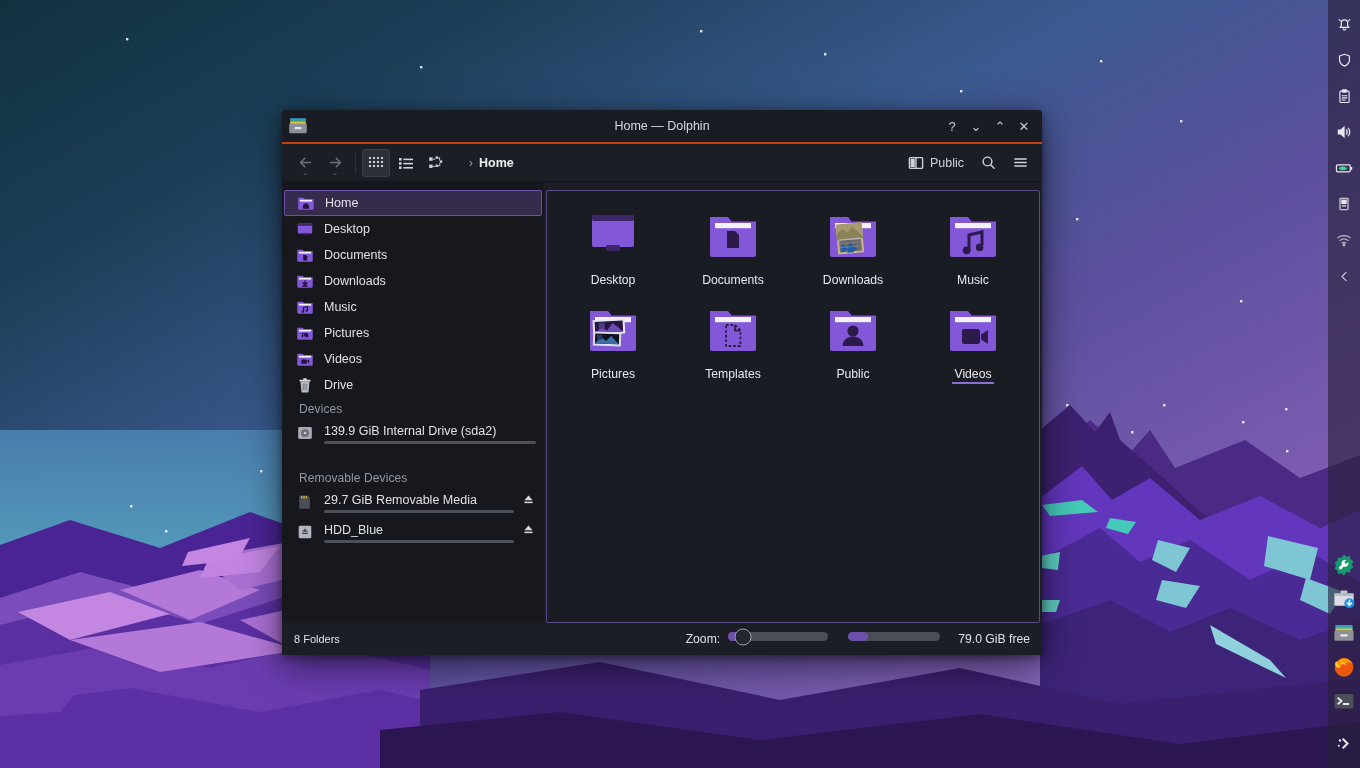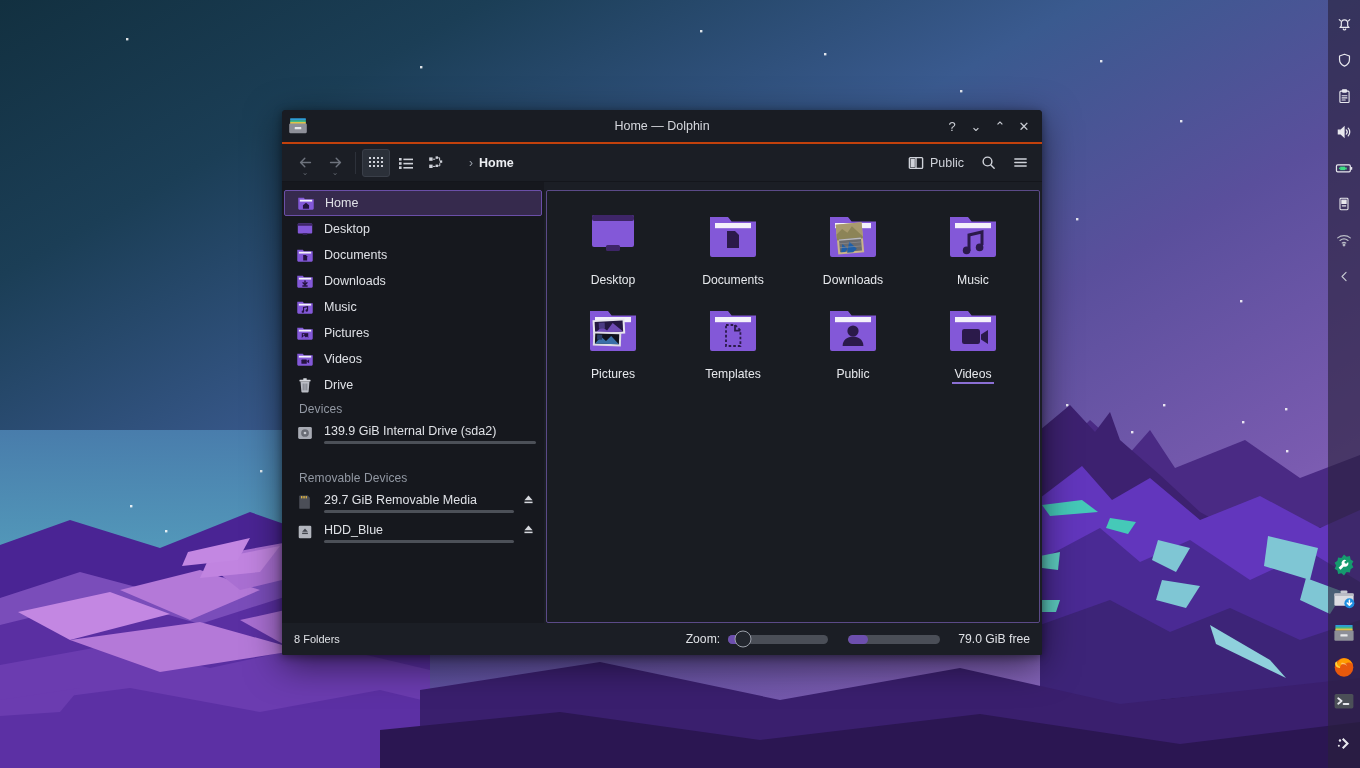--- a/index.html
+++ b/index.html
@@ -121,21 +121,21 @@
   .item .thumb{ width:64px; height:56px; position:relative; display:flex; align-items:center; justify-content:center;}
   .item .name{ font-size:12.2px; color:#e6e8ec; margin-top:8px; padding:0 2px; }
   .item.hover .name{ border-bottom:2px solid #8b6fd4; padding-bottom:1px; }
 
   
   #statusbar{
     height:32px; flex:0 0 32px; background:#1b1e25;
     display:flex; align-items:center; padding:0 12px; color:#dfe1e6;
   }
   #status-count{ font-size:11px; }
-  #zoom-group{ margin-left:auto; display:flex; align-items:center; gap:8px; }
+  #zoom-group{ margin-left:auto; display:flex; align-items:flex-start; gap:8px; }
   #zoom-label{ font-size:12.2px; }
   #zoom-slider{
     width:100px; height:9px; background:#4a4e57; border-radius:5px; position:relative;
   }
   #zoom-fill{ position:absolute; left:0; top:0; bottom:0; background:#6d4fae; border-radius:5px; }
   #zoom-handle{
     position:absolute; top:50%; width:17px; height:17px; border-radius:50%;
     background:#22262e; border:1.5px solid #9ba0aa; transform:translate(-50%,-50%);
   }
   #free-bar{

